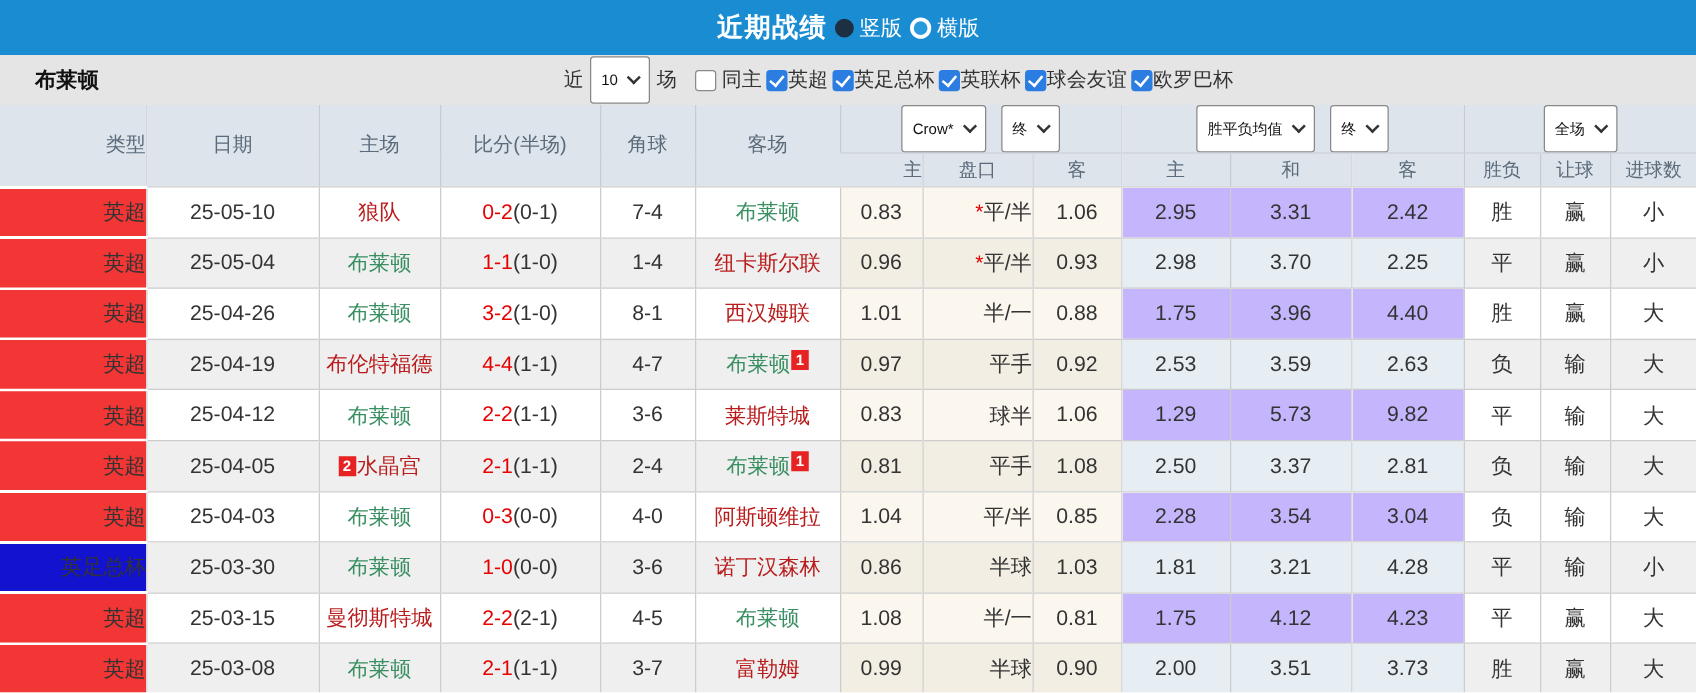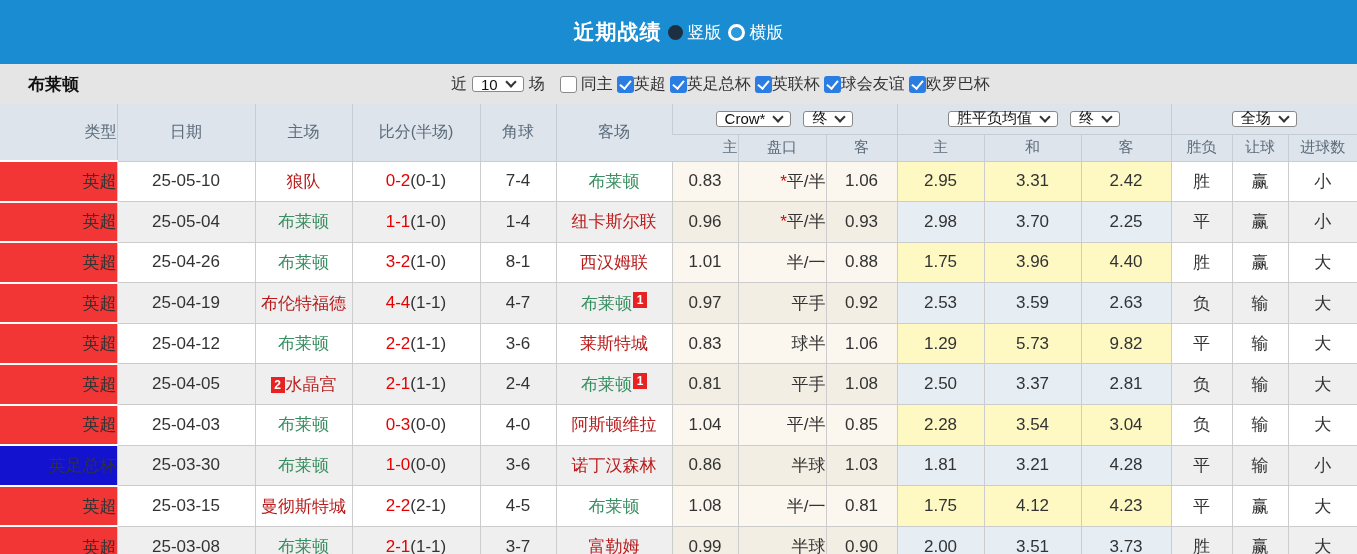--- a/index.html
+++ b/index.html
@@ -1,34 +1,34 @@
 <!DOCTYPE html>
 <html><head>
 <meta charset="utf-8">
 <style>
   * { margin:0; padding:0; box-sizing:border-box; }
   html,body { background:#fff; }
   body { width:1357px; font-family:"Liberation Sans", sans-serif; }
   .app { width:1357px; height:554px; overflow:hidden; background:#fff; }
 
   
-  .title-bar { height:64px; background:#1a8cd2; display:flex; align-items:center; justify-content:center; color:#fff; }
+  .title-bar { height:44px; background:#1a8cd2; display:flex; align-items:center; justify-content:center; color:#fff; }
   .title-text { font-size:21px; font-weight:bold; letter-spacing:1px; }
   .radio { display:inline-block; border-radius:50%; margin:0 5px 0 6px; }
   .radio-filled { width:15px; height:15px; background:#1d2f42; }
   .radio-ring { width:17px; height:17px; background:#2a9ade; border:3px solid #fff; }
   .radio-label { font-size:17px; }
 
   
   .filter-bar { height:40px; background:#e5e5e5; position:relative; font-size:16px; color:#333; }
   .filter-team { position:absolute; left:28px; top:50%; transform:translateY(-50%); font-size:17px; font-weight:bold; color:#111; }
   .filter-controls { position:absolute; left:446px; top:0; height:40px; display:flex; align-items:center; }
   .filter-controls > * { flex:none; }
   .lbl { margin:0 5px; }
-  .select { background:#fff; border:1px solid #888; border-radius:3px; height:16px; padding:0 8px; display:inline-flex; align-items:center; gap:9px; font-size:15px; color:#111; cursor:default; }
+  .select { background:#fff; border:1px solid #888; border-radius:3px; height:38px; padding:0 8px; display:inline-flex; align-items:center; gap:9px; font-size:12px; color:#111; cursor:default; }
   .chev { width:8px; height:8px; border-right:2px solid #333; border-bottom:2px solid #333; transform:rotate(45deg); margin-top:-4px; display:inline-block; }
   .checkbox { width:17px; height:17px; border-radius:3px; display:inline-block; position:relative; vertical-align:-3px; }
   .cb-on { background:#2b7de1; }
   .cb-on::after { content:""; position:absolute; left:5px; top:2px; width:5px; height:9px; border-right:2px solid #fff; border-bottom:2px solid #fff; transform:rotate(40deg); }
   .cb-off { background:#fff; border:1px solid #8a8a8a; margin:0 4px 0 10px; }
   .cb-label { margin-right:2px; }
   .cb-gap { margin-left:2px; }
 
   
   table.grid { width:1357px; border-collapse:collapse; table-layout:fixed; }
@@ -38,21 +38,21 @@
   .hrow1 th { height:30px; border-top:0; }
   .hrow2 th { height:27px; font-size:15px; }
   .grid thead th.span2 { font-size:16px; }
   .selwrap { display:flex; align-items:center; justify-content:center; gap:12px; }
   .grid tbody tr { height:40.6px; }
   .grid tbody td { font-size:17px; color:#333; }
   .grid tbody tr:nth-child(odd)  { background:#fff; }
   .grid tbody tr:nth-child(even) { background:#efefef; }
   td.cream { background:#fbf6ee; }
   tr:nth-child(even) td.cream { background:#f3eee3; }
-  td.bluebg { background:#fef9c3; }
+  td.bluebg { background:#c4b5fd; }
   tr:nth-child(even) td.bluebg { background:#e6eef4; }
   td.type { color:#fff; font-size:16px; border-top:2px solid #fff; }
   td.t-red  { background:#f23535; }
   td.t-blue { background:#1212cf; }
   .team { color:#b91c1c; }
   .team.subject { color:#3a8f62; }
   .ft { color:#e60000; }
   .ht { color:#333; }
   td.line { color:#55504b; font-size:16px;text-align:right; }
   .star { color:#e60000; }

